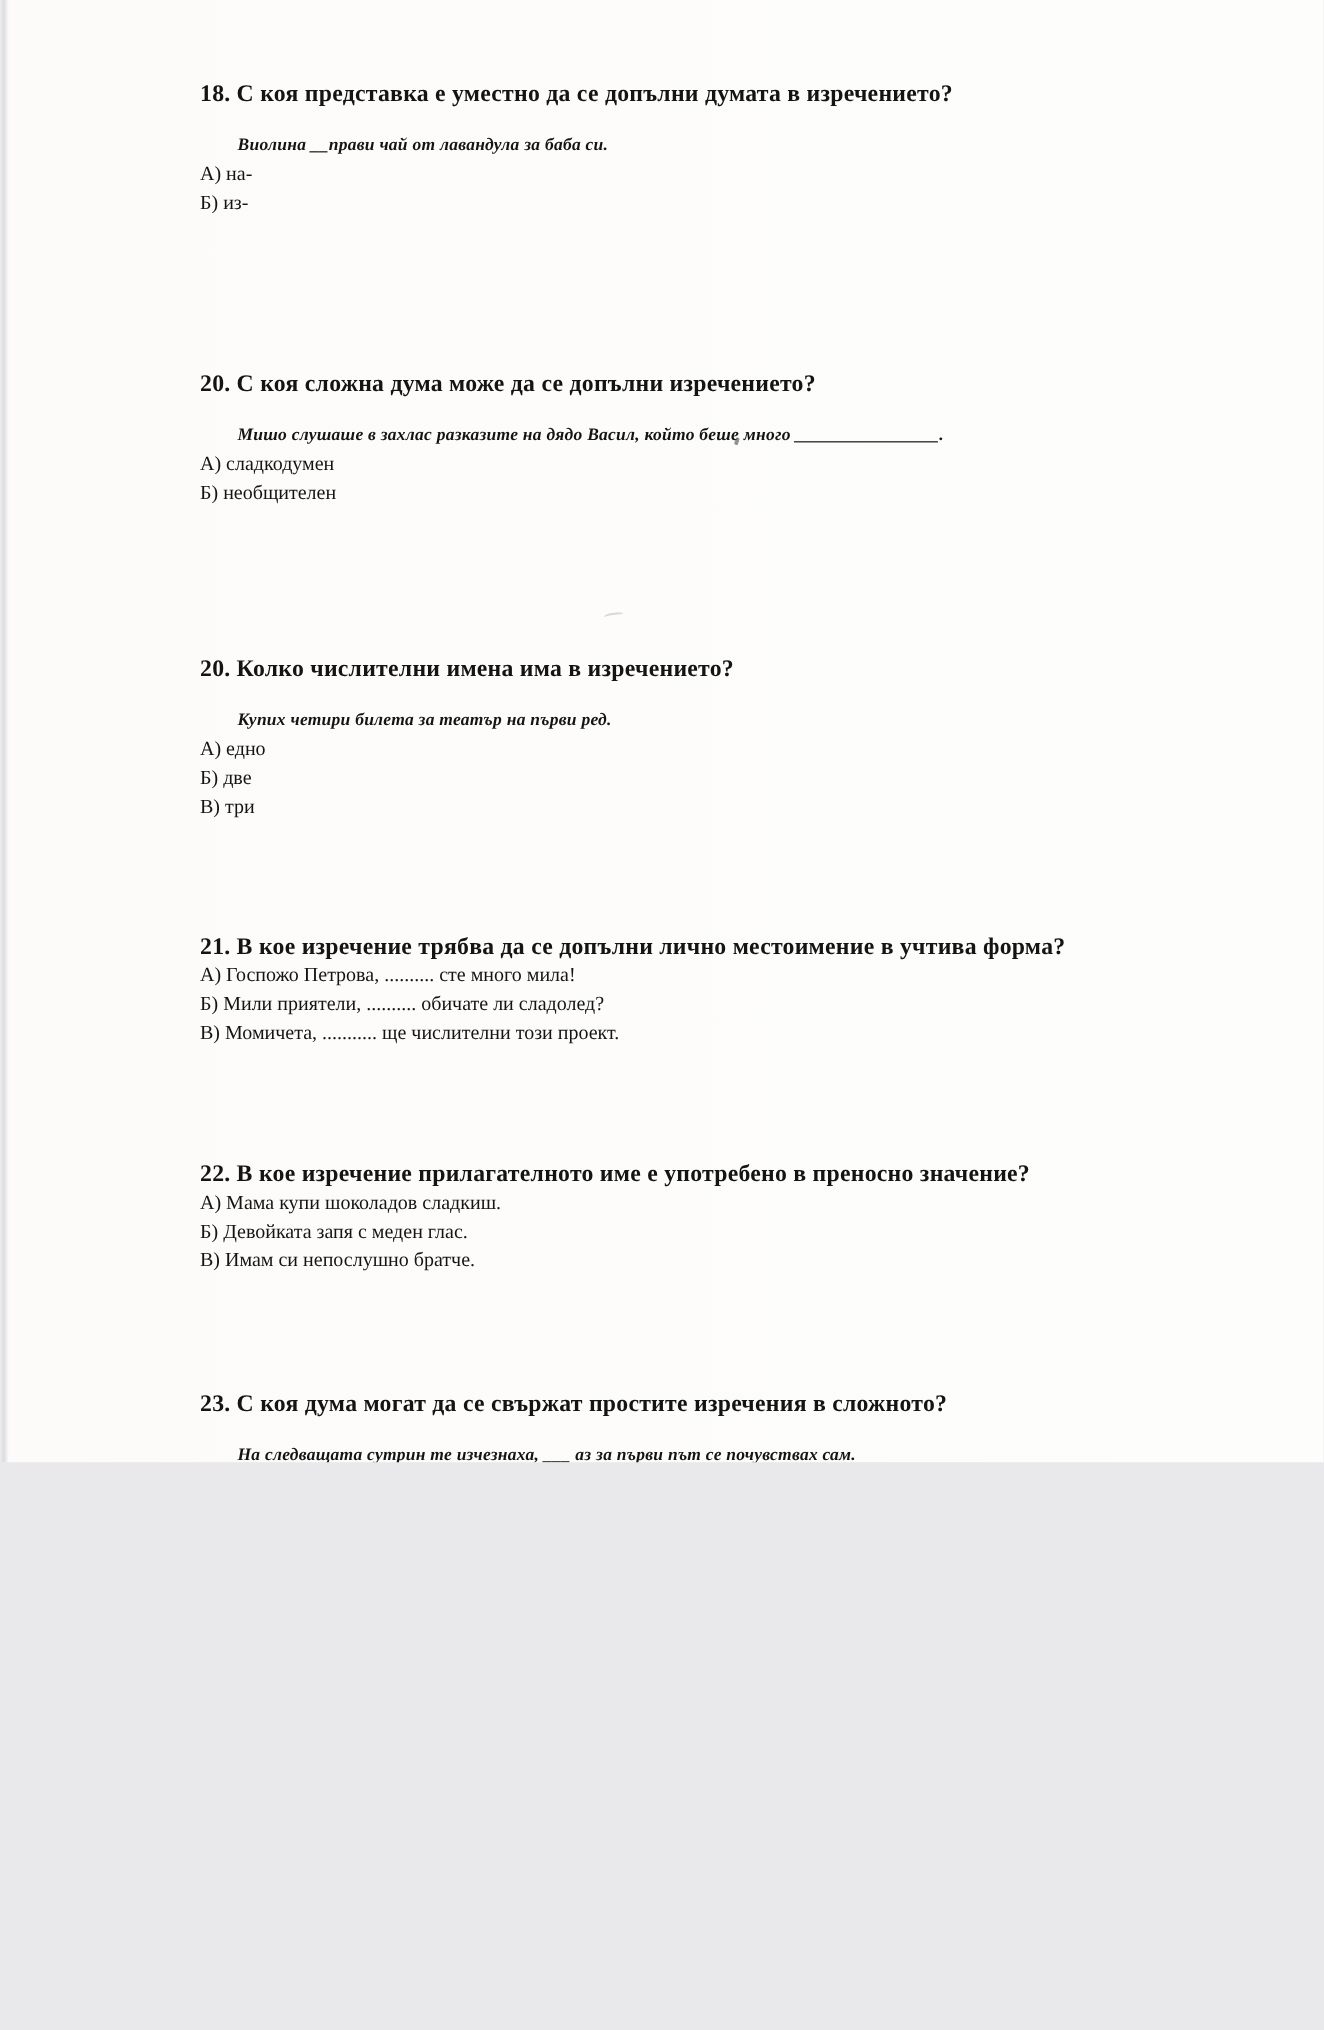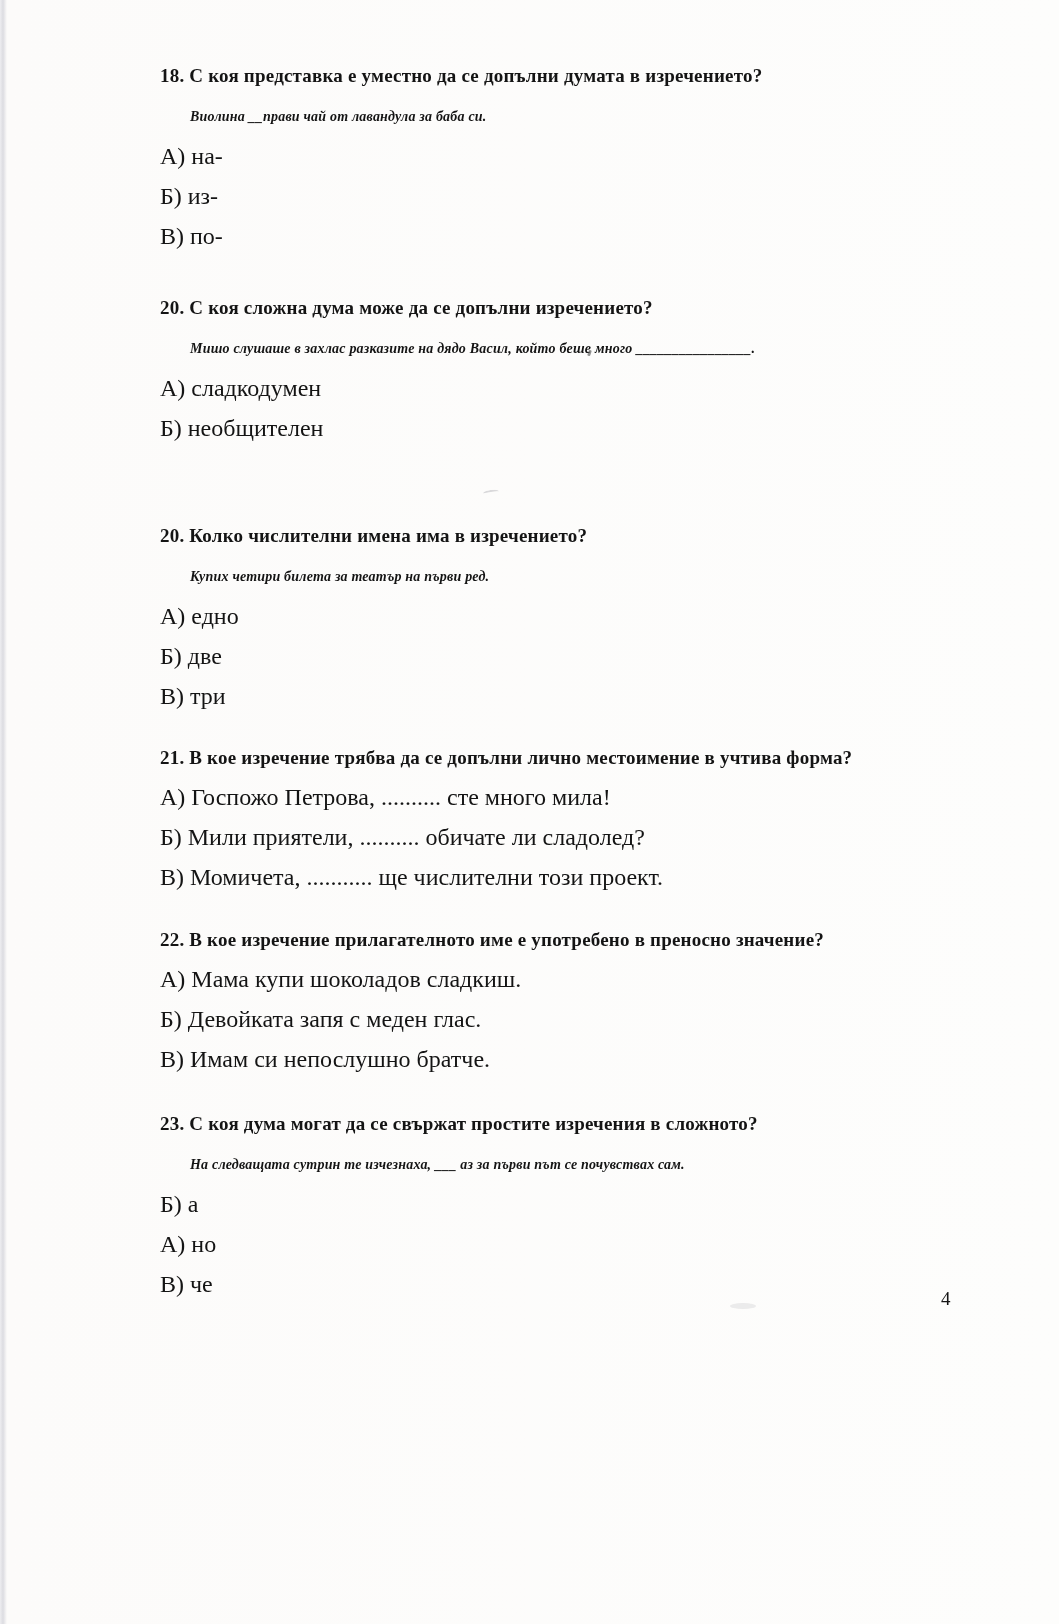--- a/index.html
+++ b/index.html
@@ -3,21 +3,21 @@
 <meta charset="utf-8">
 <style>
   html, body {
     margin: 0;
     padding: 0;
     background: #e9e8ea;
   }
   .scan-page {
     position: relative;
     width: 1059px;
-    height: 1624px;
+    height: 1170px;
     background: linear-gradient(90deg, #ededf0 0px, #dcdce1 3px, #fcfbfa 7px, #fdfdfc 100%);
     overflow: hidden;
     font-family: "Liberation Serif", "DejaVu Serif", serif;
     color: #141414;
   }
   .content {
     position: absolute;
     left: 160px;
     right: 50px;
     top: 0;
@@ -38,23 +38,22 @@
     font-weight: bold;
     font-style: italic;
     font-size: 14px;
     line-height: 23px;
     margin-top: 18px;
     margin-left: 30px;
     white-space: nowrap;
     letter-spacing: 0.2px;
   }
   .q-option {
-    font-size: 24px;
+    font-size: 16px;
     line-height: 23px;
-    margin-top: 17px;
     white-space: nowrap;
   }
   .q-option:first-of-type {
     margin-top: 21px;
   }
   .page-number {
     position: absolute;
     left: 941px;
     top: 1288px;
     font-size: 19px;
@@ -106,21 +105,20 @@
 <body>
 
 <div class="scan-page">
   <div class="content">
 
     <div class="question q18">
       <div class="q-heading">18. С коя представка е уместно да се допълни думата в изречението?</div>
       <div class="q-sentence">Виолина  __прави чай от лавандула за баба си.</div>
       <div class="q-option">А) на-</div>
       <div class="q-option">Б) из-</div>
-      <div class="q-option">В) по-</div>
     </div>
 
     <div class="question q19">
       <div class="q-heading">20. С коя сложна дума може да се допълни изречението?</div>
       <div class="q-sentence">Мишо слушаше в захлас разказите на дядо Васил, който беше много ________________.</div>
       <div class="q-option">А) сладкодумен</div>
       <div class="q-option">Б) необщителен</div>
     </div>
 
     <div class="question q20">

